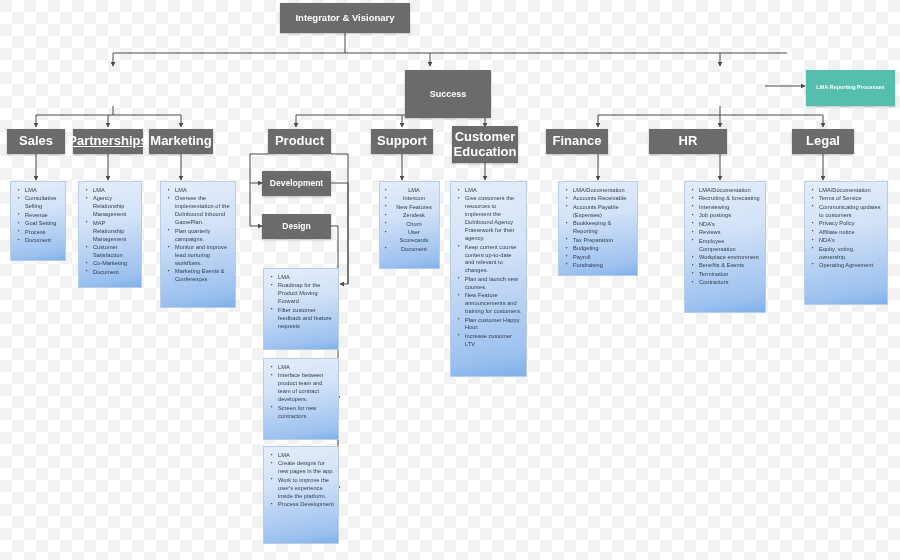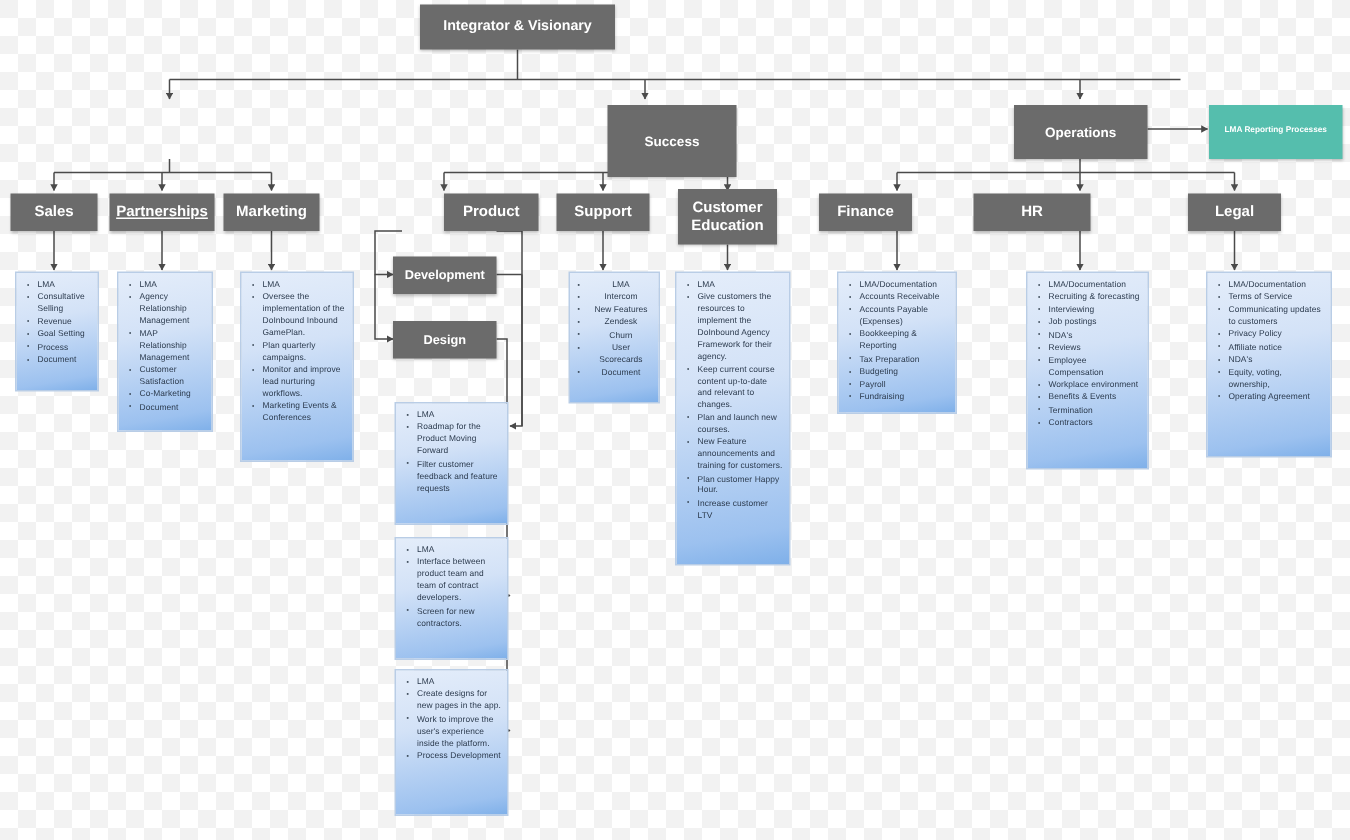--- a/index.html
+++ b/index.html
@@ -42,21 +42,21 @@
   }
   .node.teal {
     background: #55bead;
     font-size: 5.5px;
     font-weight: bold;
     line-height: 1.45;
     color: #ffffff;
   }
   .n-root { font-size: 9.5px; }
   .n-l2   { font-size: 9px; }
-  .n-l3   { font-size: 10px; }
+  .n-l3   { font-size: 13px; }
   .n-l4   { font-size: 8.5px; }
 
   .card {
     position: absolute;
     box-sizing: border-box;
     background: linear-gradient(170deg, #e4edfa 0%, #d3e2f7 38%, #9cc1ef 88%, #7fb0e9 100%);
     border: 1px solid #b9cde6;
     z-index: 2;
     padding: 5px 4px 5px 3px;
   }
@@ -151,39 +151,36 @@
     </g>
   </svg>
 
   <div class="node n-root" style="left:280px;top:3px;width:130px;height:30px;">
     <span>Integrator &amp; Visionary</span>
   </div>
 
   <div class="node n-l2" style="left:405px;top:70px;width:86px;height:48px;">
     <span>Success</span>
   </div>
-  <div class="node n-l2" style="left:676px;top:70px;width:89px;height:36px;">
-    <span>Operations</span>
-  </div>
 
   <div class="node teal" style="left:806px;top:70px;width:89px;height:36px;">
     <span>LMA Reporting Processes</span>
   </div>
 
   <div class="node n-l3" style="left:7px;top:129px;width:58px;height:25px;">
     <span>Sales</span>
   </div>
   <div class="node n-l3" style="left:73px;top:129px;width:70px;height:25px;text-decoration:underline;">
     <span>Partnerships</span>
   </div>
   <div class="node n-l3" style="left:149px;top:129px;width:64px;height:25px;">
     <span>Marketing</span>
   </div>
 
-  <div class="node n-l3" style="left:268px;top:129px;width:63px;height:25px;margin-left:28px;">
+  <div class="node n-l3" style="left:268px;top:129px;width:63px;height:25px;">
     <span>Product</span>
   </div>
   <div class="node n-l3" style="left:371px;top:129px;width:62px;height:25px;">
     <span>Support</span>
   </div>
   <div class="node n-l3" style="left:452px;top:126px;width:66px;height:37px;">
     <span>Customer Education</span>
   </div>
 
   <div class="node n-l3" style="left:546px;top:129px;width:62px;height:25px;align-items:center;">

